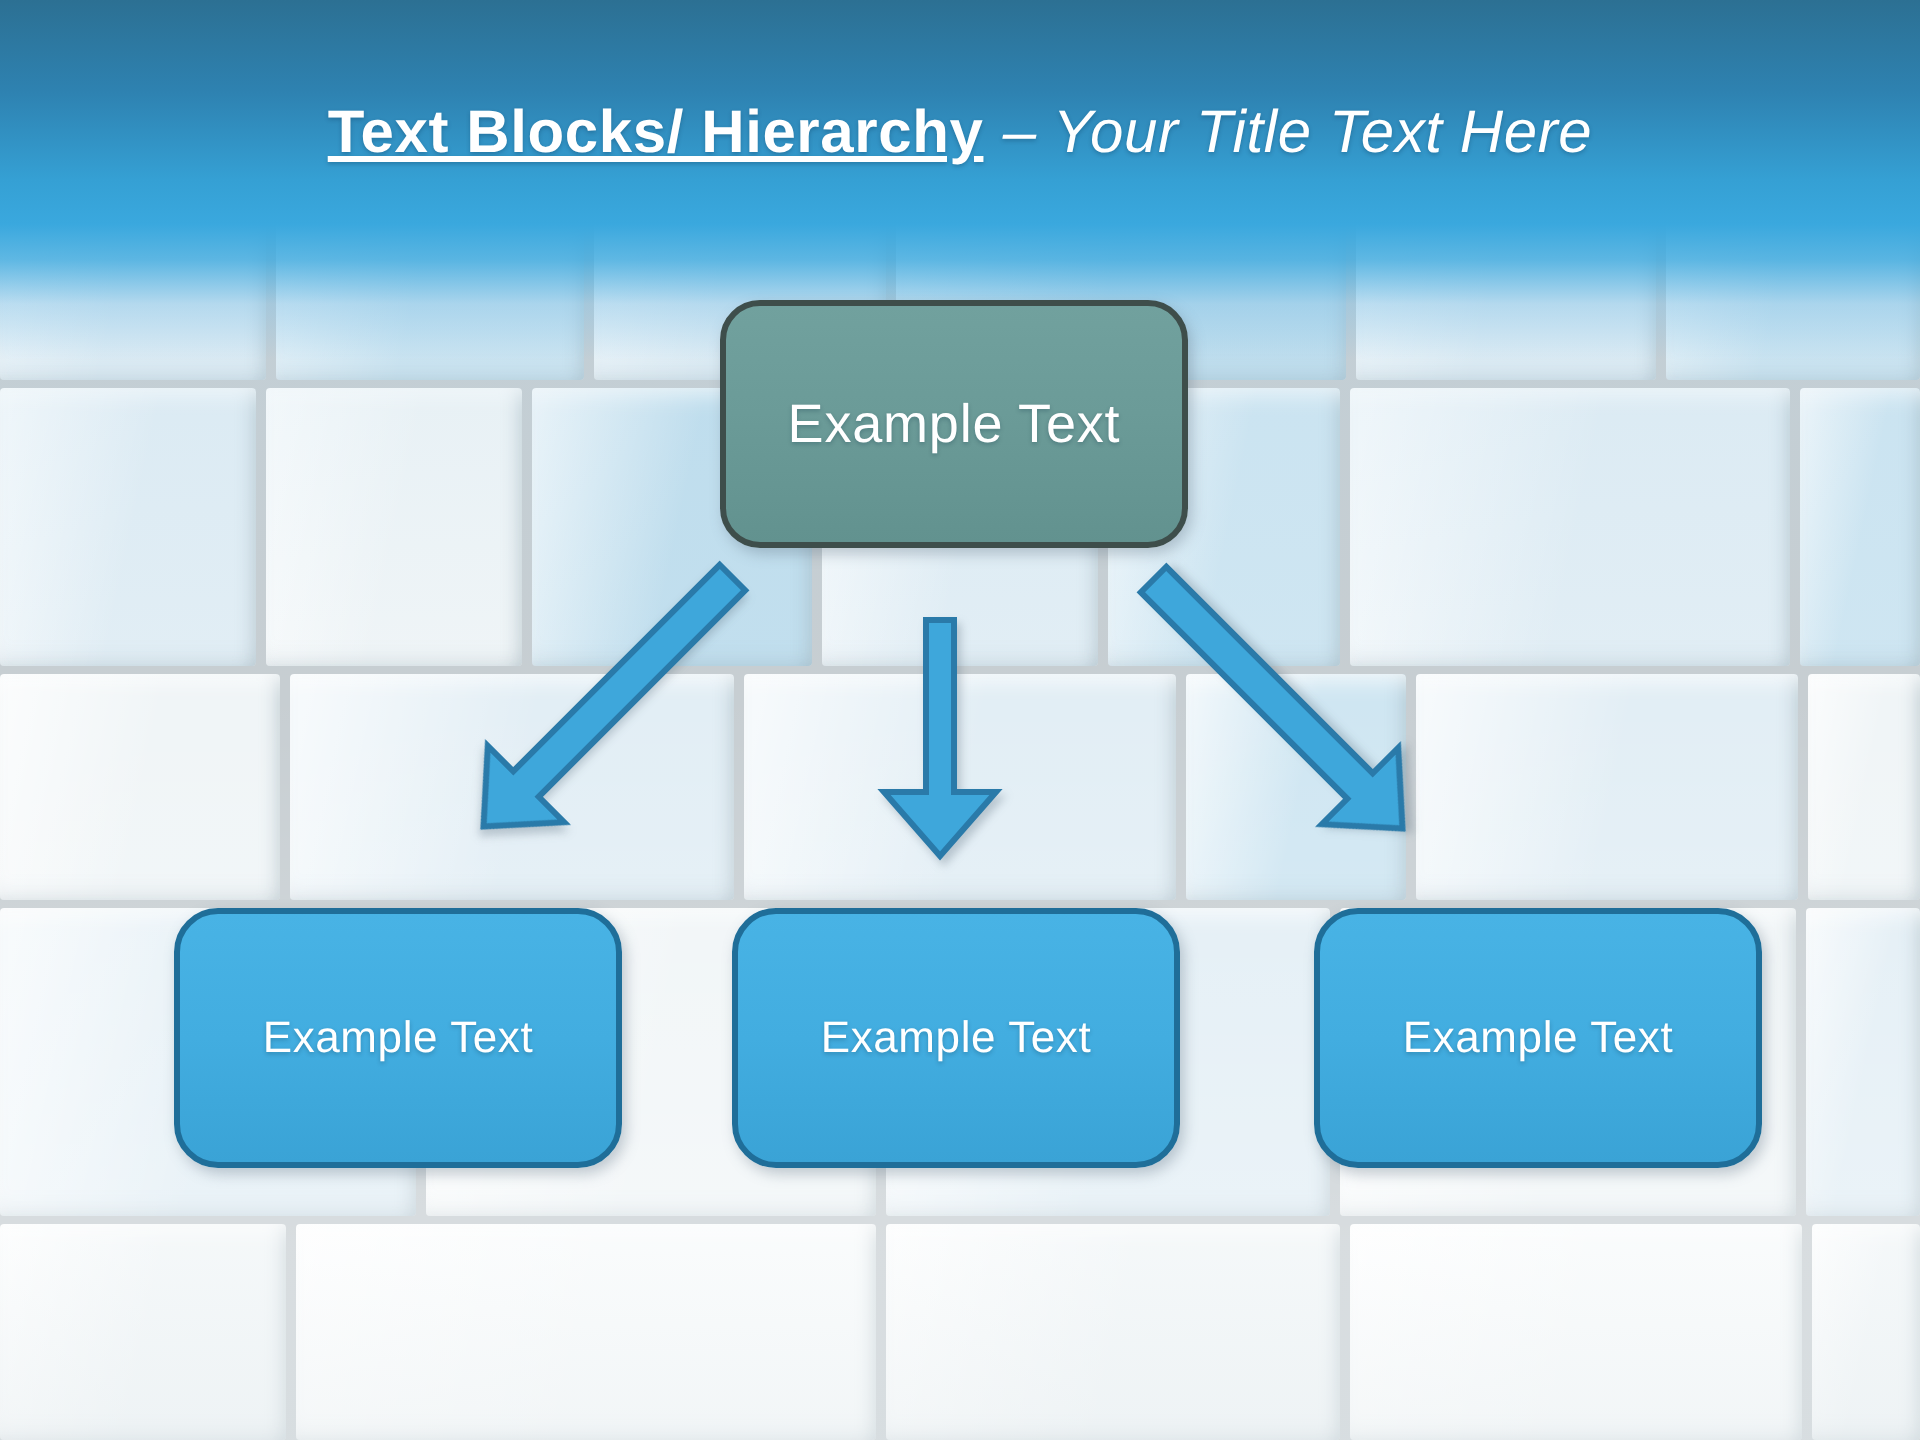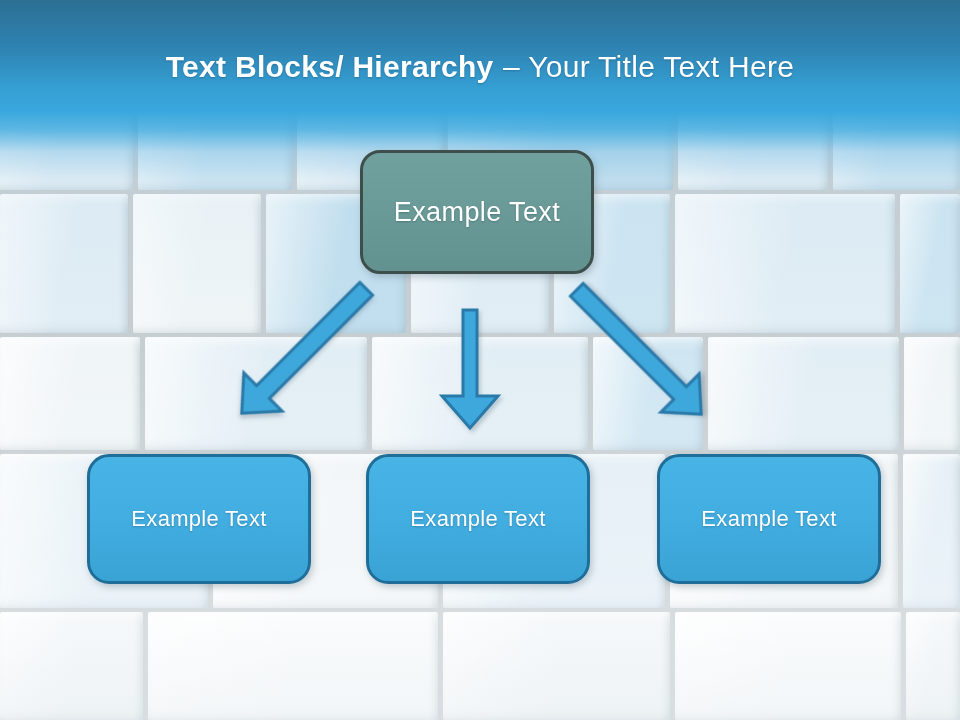--- a/index.html
+++ b/index.html
@@ -45,22 +45,22 @@
   }
 
   
   .title{
     position:absolute;top:50px;left:0;right:0;z-index:6;
     text-align:center;color:var(--title-text,#ffffff);
     font-size:30px;letter-spacing:.3px;
     text-shadow:0 1px 2px rgba(0,40,70,.28);
     white-space:nowrap;
   }
-  .title-bold{font-weight:700;}
-  .title-regular{font-weight:400;margin-left:.32em;}
+  .title-bold{font-weight:700;text-decoration:underline;}
+  .title-regular{font-weight:400;margin-left:.32em;font-style:italic;}
 
   
   .arrows{position:absolute;inset:0;z-index:3;pointer-events:none;}
   .arrows path{
     fill:var(--arrow-fill,#3ea7db);
     stroke:var(--arrow-border,#2a7aa9);
     stroke-width:3;stroke-linejoin:miter;
     filter:drop-shadow(2px 3px 2px rgba(80,100,115,.30));
   }
 

